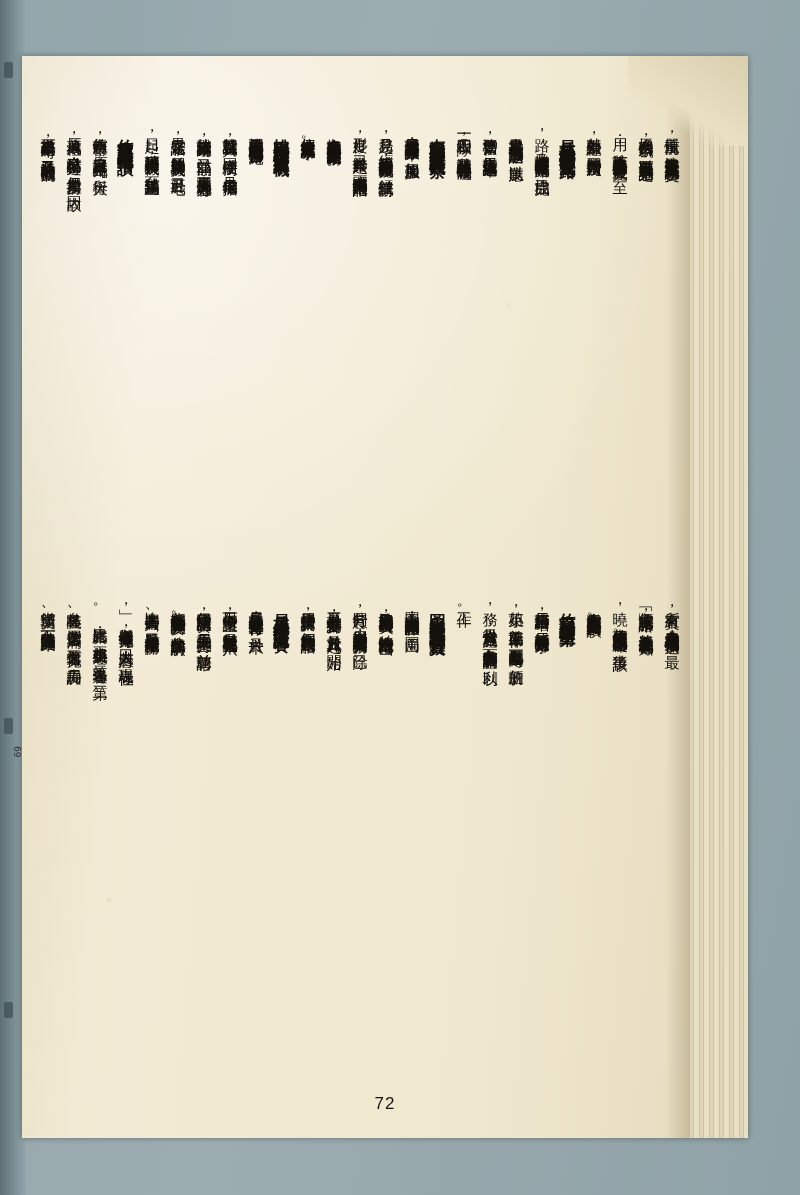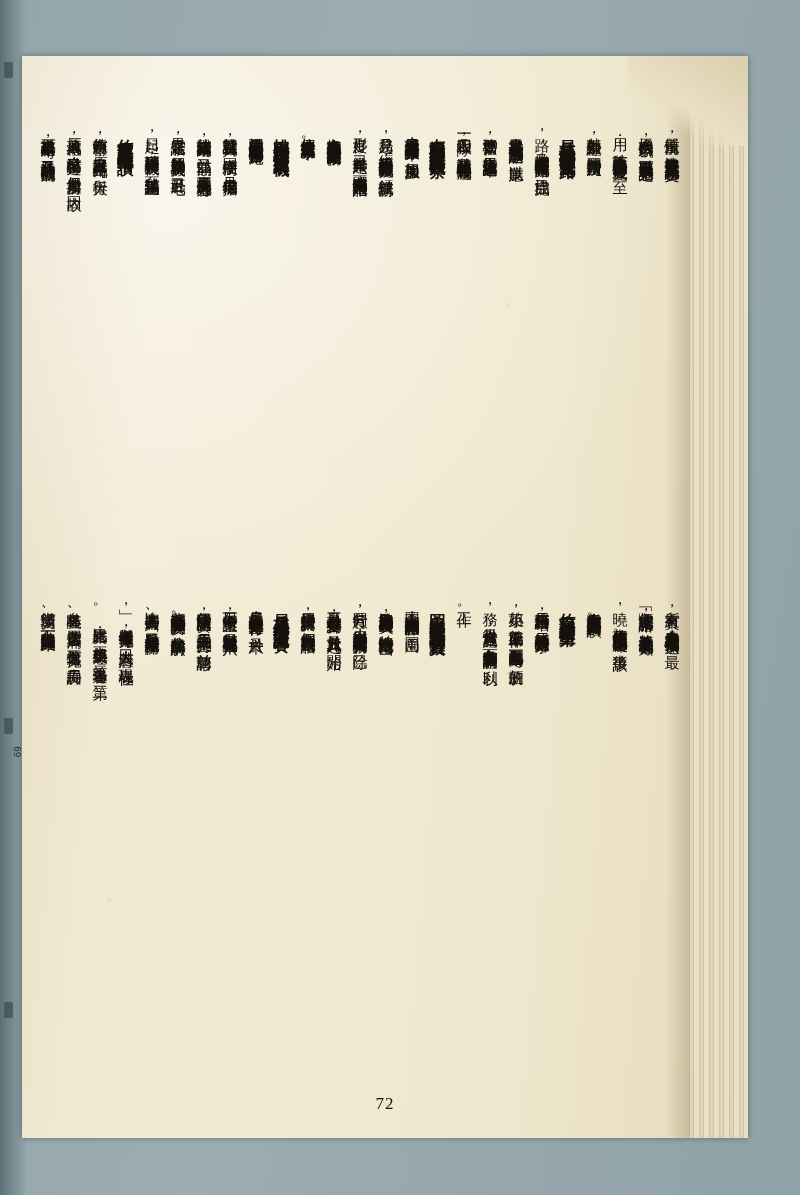--- a/index.html
+++ b/index.html
@@ -122,21 +122,21 @@
     display: flex;
     flex-direction: row-reverse;
   }
   .upper-area { height: 474px; }
   .lower-area { height: 468px; margin-top: 0px; }
   #pagenum {
     position: absolute;
     left: 0; right: 0;
     bottom: 24px;
     text-align: center;
-    font-family: Liberation Serif, serif;
+    font-family: Liberation Sans, sans-serif;
     font-size: 17px;
     color: #171512;
     letter-spacing: 1px;
   }
   #side-note {
     position: absolute;
     left: -10px;
     top: 690px;
     font-size: 9px;
     color: #2b2b2b;

